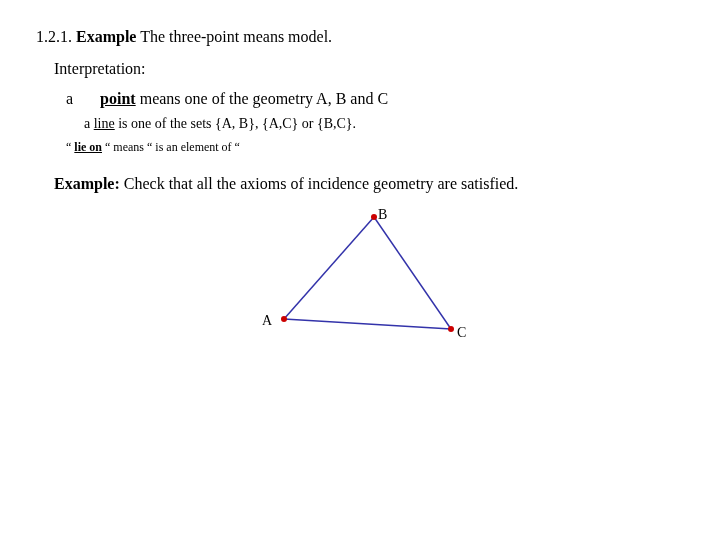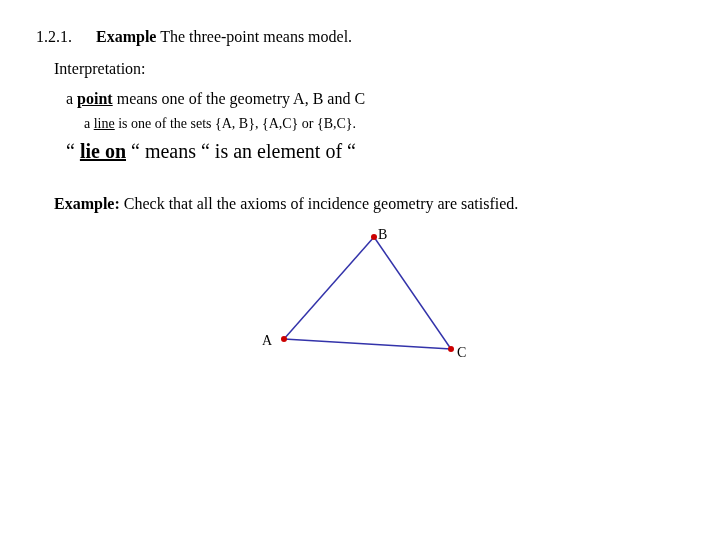--- a/index.html
+++ b/index.html
@@ -12,48 +12,48 @@
       height: 540px;
       overflow: hidden;
       padding: 28px 36px 20px 36px;
     }
     .title-line {
       font-size: 16px;
       margin-bottom: 14px;
     }
     .title-line .bold-italic {
       font-weight: bold;
-      margin-left: 20px;
     }
     .interpretation {
       margin-left: 18px;
       margin-bottom: 12px;
       font-size: 16px;
     }
     .point-line {
       margin-left: 30px;
       margin-bottom: 8px;
       font-size: 16px;
     }
     .point-line .bold-underline {
       font-weight: bold;
       text-decoration: underline;
+      margin-left: 23px;
     }
     .line-line {
       margin-left: 48px;
       margin-bottom: 8px;
       font-size: 14px;
     }
     .line-line .underline {
       text-decoration: underline;
     }
     .lie-on-line {
       margin-left: 30px;
-      margin-bottom: 32px;
-      font-size: 20px;
+      margin-bottom: 20px;
+      font-size: 12px;
     }
     .lie-on-line .bold-underline {
       font-weight: bold;
       text-decoration: underline;
     }
     .exercise-block {
       margin-left: 18px;
       margin-bottom: 16px;
       font-size: 16px;
       max-width: 620px;

